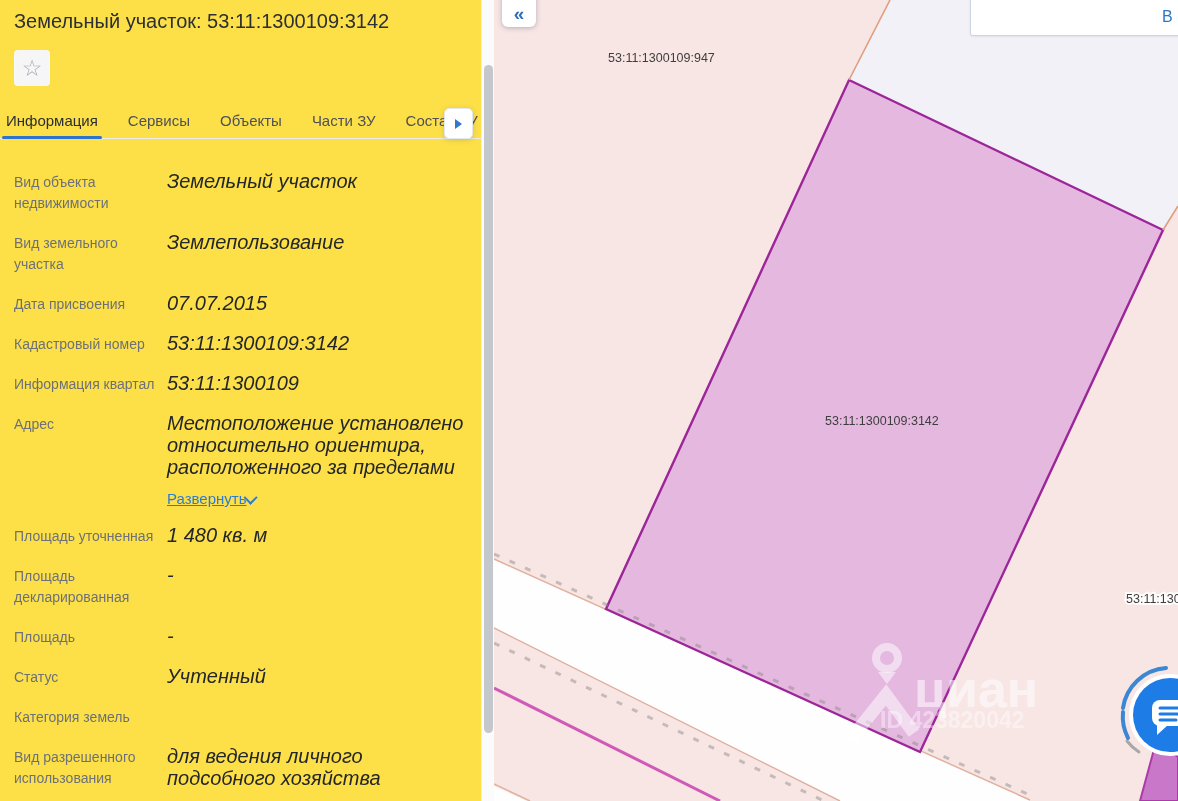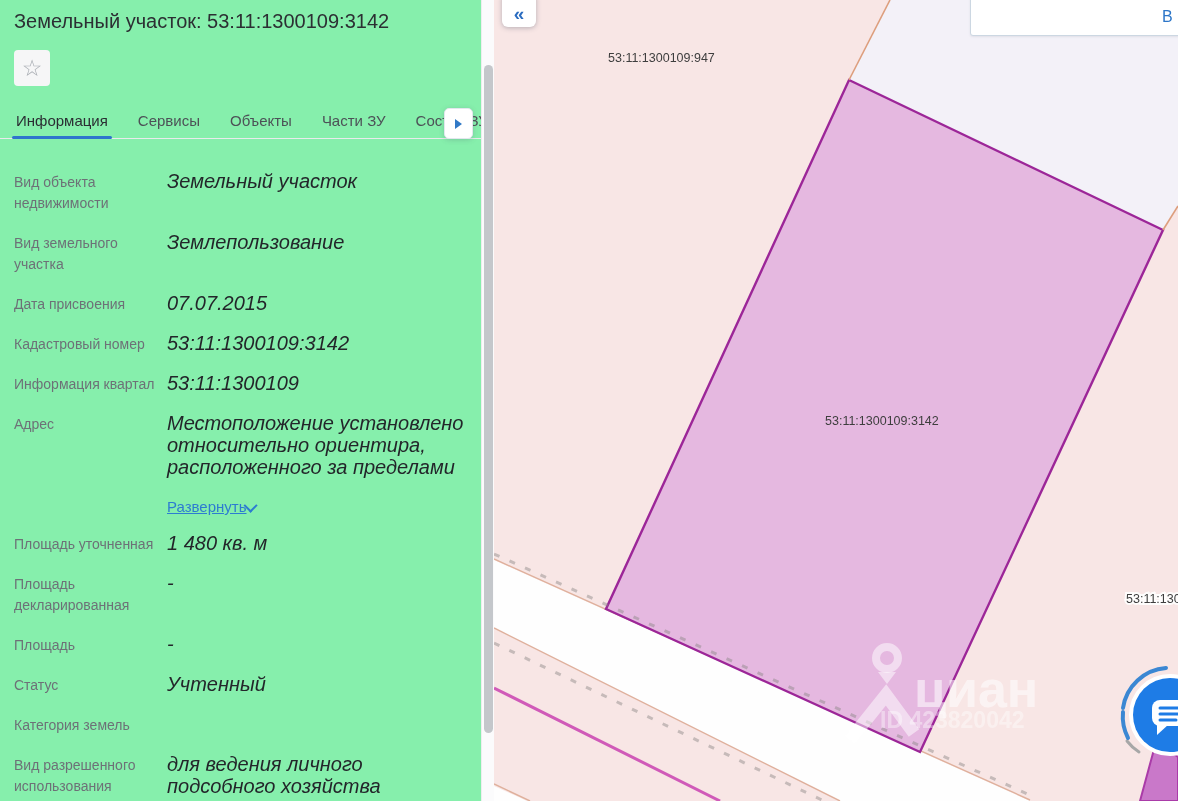--- a/index.html
+++ b/index.html
@@ -5,36 +5,36 @@
   html,body{margin:0;padding:0;}
   body{
     width:1178px;height:801px;overflow:hidden;position:relative;
     font-family:"Liberation Sans",sans-serif;background:#fff;
   }
   .app{position:absolute;inset:0;}
 
   
   .panel{
     position:absolute;left:0;top:0;width:481px;height:801px;
-    background:#86efac;overflow:hidden;
+    background:#fde047;overflow:hidden;
   }
   .page-title{
     margin:0;padding:8px 14px 0 14px;
     font-size:20px;font-weight:400;color:#2c2f33;line-height:26px;
   }
   .star-btn{
     position:absolute;left:14px;top:50px;width:36px;height:36px;
     background:#f6f6f7;border:none;border-radius:4px;cursor:pointer;
     display:flex;align-items:center;justify-content:center;padding:0;
   }
   .star-btn span{font-size:23px;line-height:23px;color:#a9adb3;}
 
   .tabs{
     position:absolute;left:0;top:106px;width:481px;height:33px;
-    display:flex;gap:30px;padding-left:16px;box-sizing:border-box;
+    display:flex;gap:30px;padding-left:6px;box-sizing:border-box;
     border-bottom:1px solid #e9eaec;white-space:nowrap;
   }
   .tab{
     font-size:15px;color:#4d5157;line-height:30px;cursor:pointer;
     position:relative;flex:none;
   }
   .tab.active{color:#2b2e33;}
   .tab.active::after{
     content:"";position:absolute;left:-4px;right:-4px;bottom:-1px;height:3px;
     background:#2e74cc;border-radius:2px;
@@ -51,21 +51,21 @@
   }
 
   .fields{position:absolute;left:14px;top:170px;width:455px;}
   .field-row{display:flex;margin-bottom:17px;}
   .f-label{
     flex:none;width:153px;font-size:14px;color:#6d7177;line-height:21px;
     padding-top:2px;padding-right:8px;box-sizing:border-box;
   }
   .f-valcol{flex:1;}
   .f-value{font-size:20px;color:#23262a;line-height:22px;max-width:300px;font-style:italic;}
-  .expand-wrap{margin-top:20px;display:flex;align-items:center;gap:0;text-align:right;}
+  .expand-wrap{margin-top:12px;display:flex;align-items:center;gap:0;text-align:right;}
   .expand-link{
     font-size:15px;color:#2d7cd1;text-decoration:underline;cursor:pointer;
   }
   .chev{
     width:8px;height:8px;border-left:2px solid #2d7cd1;border-bottom:2px solid #2d7cd1;
     transform:rotate(-45deg) translateY(-2px);display:inline-block;
   }
 
   
   .pscroll{

